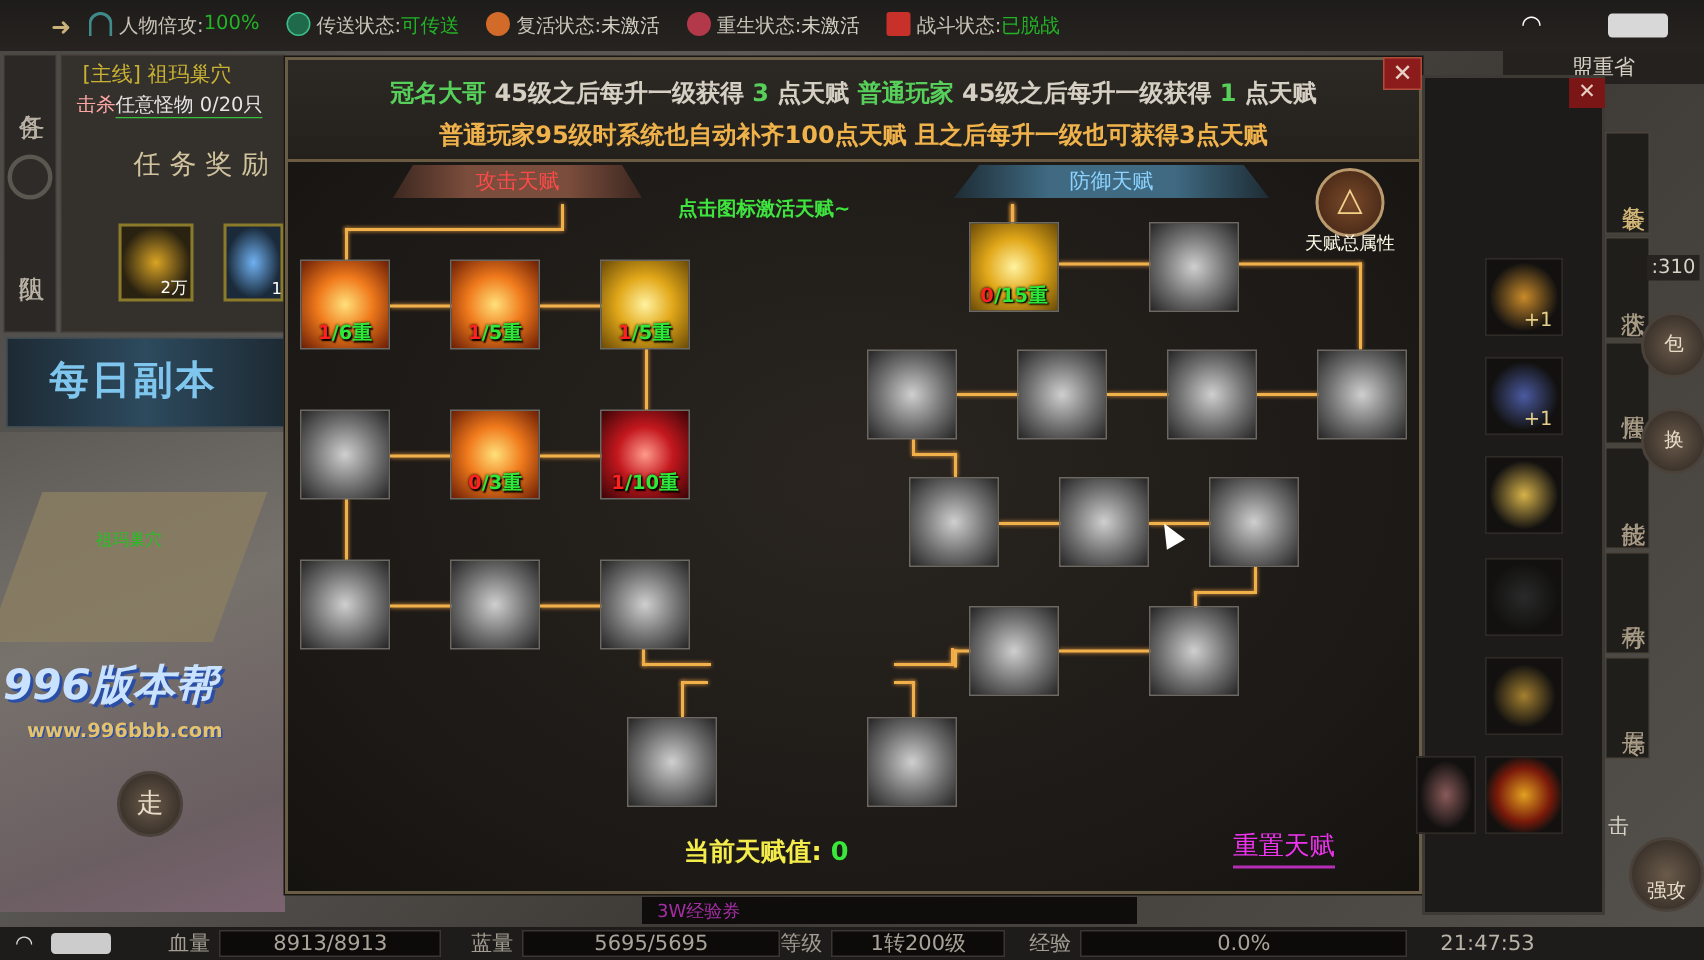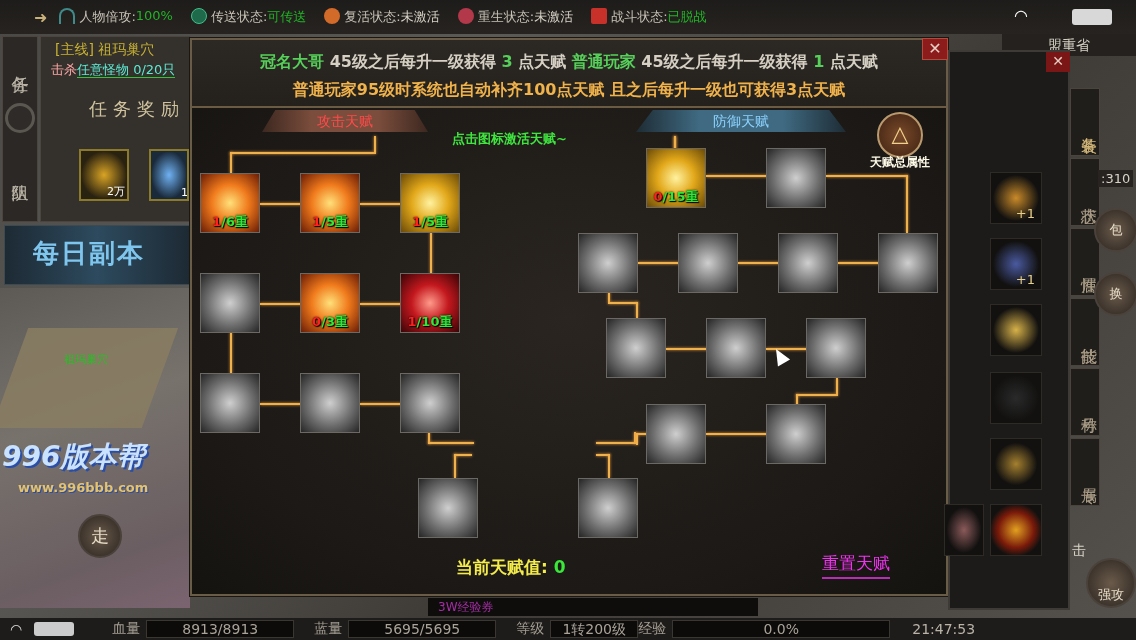--- a/index.html
+++ b/index.html
@@ -22,21 +22,21 @@
 .dlg .hdr{position:absolute;left:0;top:0;width:100%;height:68px;background:linear-gradient(#2c2924,#24211d);border-bottom:2px solid #6b5b42}
 .hdr .l1{position:absolute;top:12px;left:0;width:100%;text-align:center;font-size:16px;color:#d6d0c4;font-weight:bold}
 .hdr .l2{position:absolute;top:40px;left:0;width:100%;text-align:center;font-size:16px;color:#f0b24a;font-weight:bold}
 .close{position:absolute;right:-2px;top:-2px;width:26px;height:22px;background:#8c1c1c;color:#e7cfc4;font-size:16px;text-align:center;line-height:20px;border:1px solid #b04c3c}
 .banner{position:absolute;top:70px;height:22px;font-size:14px;text-align:center;line-height:22px}
 .banner.atk{left:70px;width:166px;background:linear-gradient(90deg,#3c2820,#7b4d3c 30%,#7b4d3c 70%,#3c2820);color:#ff4a4a;clip-path:polygon(8% 0,92% 0,100% 100%,0 100%)}
 .banner.def{left:444px;width:210px;background:linear-gradient(90deg,#1e2c34,#3f6a82 30%,#3f6a82 70%,#1e2c34);color:#8cd3ff;clip-path:polygon(8% 0,92% 0,100% 100%,0 100%)}
 .hint{position:absolute;left:260px;top:90px;color:#3fe53f;font-size:13px;font-weight:bold}
 .totalattr{position:absolute;left:668px;top:72px;width:80px;text-align:center}
 .totalattr .badge{width:46px;height:46px;margin:0 auto;border-radius:50%;background:radial-gradient(#7a4a2a,#3d2112);border:2px solid #b99a6e;color:#f2d28a;font-size:22px;line-height:40px;text-align:center}
-.totalattr .lbl{color:#fffbe9;font-size:12px;font-weight:bold;margin-top:-4px}
+.totalattr .lbl{color:#fffbe9;font-size:12px;font-weight:normal;margin-top:-4px}
 
 .node{position:absolute;width:60px;height:60px;border:1px solid #6c6863;background:radial-gradient(#cfcfcf,#6e6e6e 55%,#252525)}
 .node.fire{background:radial-gradient(circle at 50% 50%,#ffe07a,#f07a1c 45%,#6a1d05)}
 .node.red{background:radial-gradient(circle at 50% 50%,#ff9a8a,#c3181e 45%,#3a0406)}
 .node.gold{background:radial-gradient(circle at 50% 50%,#fff2a0,#e2a81a 45%,#6a4a06)}
 .node .lv{position:absolute;bottom:1px;left:0;width:100%;text-align:center;font-size:13px;font-weight:bold;color:#2ee83a;text-shadow:0 0 2px #000,1px 1px 1px #000}
 .node .lv .cur{color:#ff2020}
 .line{position:absolute;background:#f0b04a;box-shadow:0 0 3px #f0a040}
 .ult{position:absolute;left:280px;top:392px;width:126px;height:38px;background:radial-gradient(ellipse,#b3261e,#6a0e0a 70%);border-radius:14px;color:#fff1dc;font-size:15px;font-weight:bold;text-align:center;line-height:36px;border:1px solid #d85a2a;letter-spacing:2px}
 .cur-val{position:absolute;left:264px;top:516px;font-size:17px;color:#f4ec4a;font-weight:bold}
@@ -95,21 +95,21 @@
 </div>
 
 <div class="lefttabs">
   <div class="t" style="padding-top:4px;writing-mode:vertical-rl;margin:0 auto;height:48px">任务</div>
   <div style="width:30px;height:30px;border-radius:50%;border:3px solid #5a5650;margin:18px auto 8px;background:#2e2b28"></div>
   <div class="t" style="writing-mode:vertical-rl;margin:14px auto 0;height:48px">组队</div>
 </div>
 <div class="quest">
   <div style="color:#c9b233;font-size:14px;padding:4px 0 0 14px">[主线] 祖玛巢穴</div>
   <div style="font-size:13px;padding:2px 0 0 10px;white-space:nowrap;overflow:hidden">
-    <span style="color:#fca5a5">击杀</span><span style="color:#5eead4;border-bottom:1px solid #35c13a">任意怪物 0/20只</span>
+    <span style="color:#fca5a5">击杀</span><span style="color:#e5e5e5;border-bottom:1px solid #35c13a">任意怪物 0/20只</span>
   </div>
   <div style="color:#d0c39e;font-size:18px;padding:18px 0 0 48px;letter-spacing:6px;white-space:nowrap;overflow:hidden">任务奖励</div>
   <div style="position:absolute;left:38px;top:112px;width:50px;height:52px;border:2px solid #8a7a2a;background:radial-gradient(#d9a425,#2a2210 70%)">
     <span style="position:absolute;right:2px;bottom:0;color:#fff;font-size:11px">2万</span>
   </div>
   <div style="position:absolute;left:108px;top:112px;width:40px;height:52px;border:2px solid #8a7a2a;background:radial-gradient(#6fb1f2,#1a2a3a 70%)">
     <span style="position:absolute;left:30px;bottom:0;color:#fff;font-size:11px">1</span>
   </div>
 </div>
 <div class="daily">每日副本</div>
@@ -251,19 +251,19 @@
 <div class="roundbtn" style="left:1086px;top:558px;width:50px;height:50px;line-height:70px;font-size:13px">强攻</div>
 
 <div class="buffline">3W经验券</div>
 
 <div class="bottombar">
   <span style="margin:0 12px 0 10px;color:#ddd;font-size:14px">◠</span>
   <span style="width:40px;height:14px;background:#ccc;border-radius:3px;margin-right:38px"></span>
   <span style="margin-right:6px">血量</span>
   <span class="box" style="width:148px;margin-right:20px">8913/8913</span>
   <span style="margin-right:6px">蓝量</span>
-  <span class="box" style="width:148px;margin-right:20px">5695/5695</span>
+  <span class="box" style="width:172px;">5695/5695</span>
   <span style="margin-right:6px">等级</span>
-  <span class="box" style="width:88px;">1转200级</span>
+  <span class="box" style="width:116px;margin-right:16px">1转200级</span>
   <span style="margin-right:6px">经验</span>
   <span class="box" style="width:218px;margin-right:22px">0.0%</span>
   <span style="color:#b9b3a8">21:47:53</span>
 </div>
 
 </body></html>

